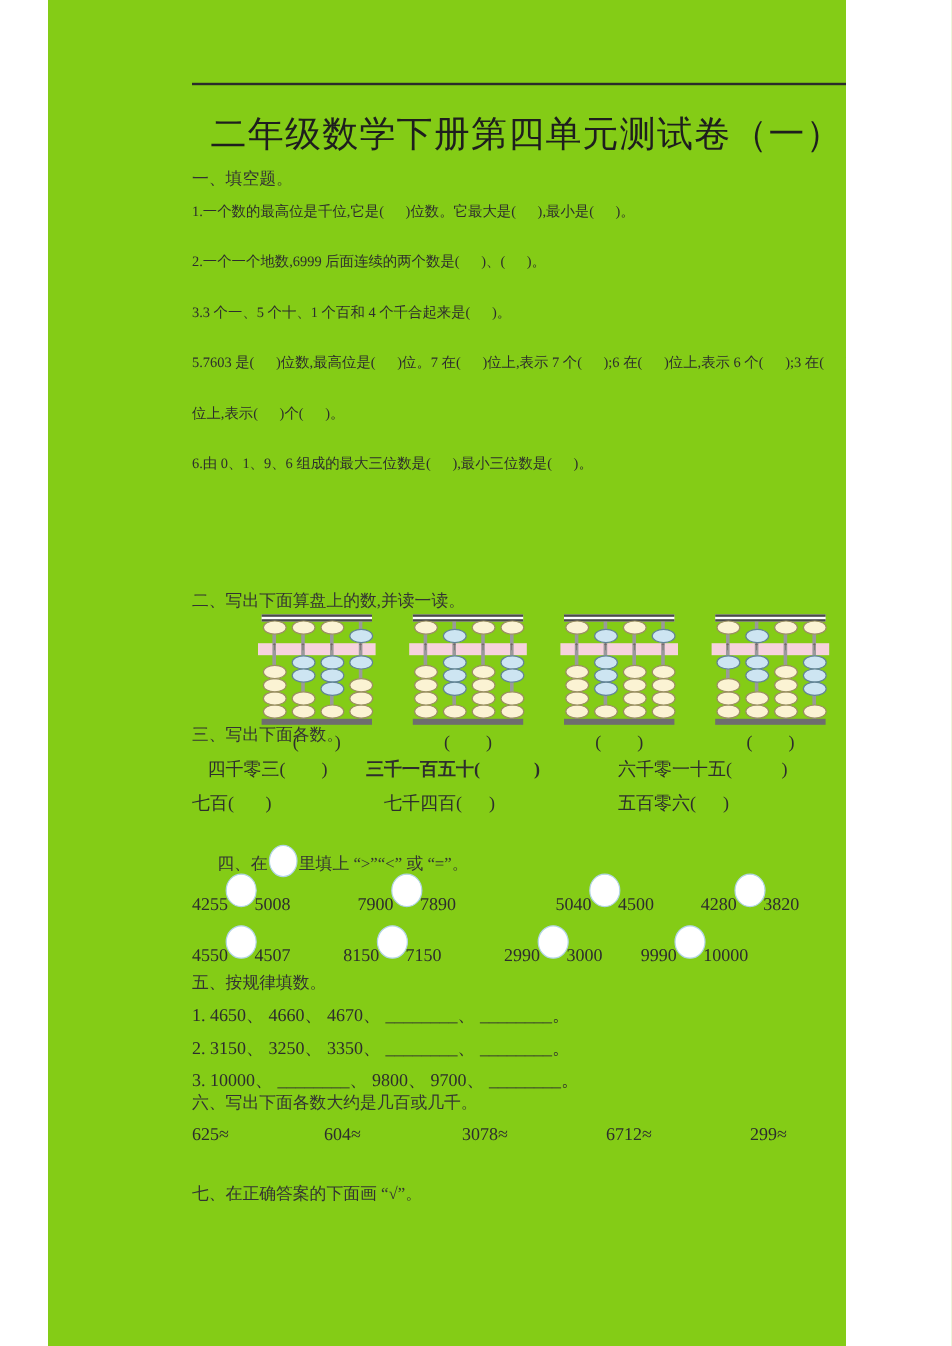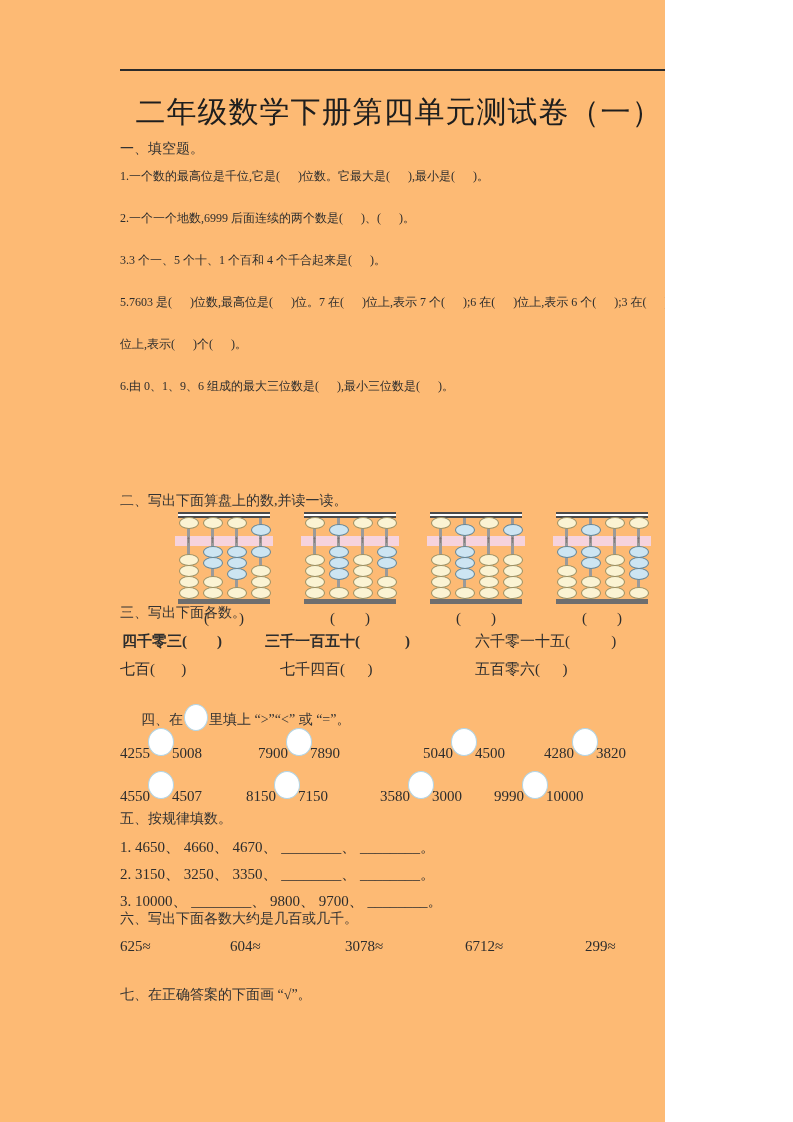--- a/index.html
+++ b/index.html
@@ -1,18 +1,18 @@
 <!DOCTYPE html>
 <html><head>
 <meta charset="utf-8">
 <style>
   html,body{margin:0;padding:0;background:#ffffff;}
   .sheet{
-    position:relative;width:665px;height:1122px;background:#fdba74;
-    font-family:"Liberation Serif","DejaVu Serif",serif;color:#2d2d2d;overflow:hidden;
+    position:relative;width:665px;height:1122px;background:#84cc16;
+    font-family:"Liberation Serif","DejaVu Serif",serif;color:#2d2d2d;overflow:hidden;margin-left:40px;
   }
   .toprule{position:absolute;left:120px;top:69px;width:552px;border-top:2px solid #2b2b2b;}
   .content{position:absolute;left:120px;top:0;width:558px;height:1122px;}
   .title{position:absolute;left:0;top:92px;width:100%;text-align:center;
          font-size:30px;letter-spacing:1px;color:#1e1e1e;white-space:nowrap;}
   .sec-h{position:absolute;left:0;font-size:14px;white-space:pre-wrap;color:#333;}
   #question-list{position:absolute;left:0;top:155px;width:100%;}
   .q{font-size:12px;line-height:42px;white-space:pre-wrap;}
   
   #abacus-row{position:absolute;left:58px;top:512px;display:flex;gap:34px;}
@@ -206,21 +206,21 @@
             <div class="bead b" style="left: 72.5px; top: 56px;"></div>
             <div class="bead y" style="left: 72.5px; top: 75px;"></div>
             <div class="bar-bottom"></div>
           </div>
           <div class="ab-paren">(　　)</div>
         </div>
       </div>
 
     <div class="sec-h" style="top:604px">三、写出下面各数。</div>
     <div class="s3row" style="top:632px">
-        <span class="s3item" style="left: 2px; font-weight: bold;">四千零三(        )</span>
+        <span class="s3item" style="left: 13px;">四千零三(        )</span>
         <span class="s3item" style="left: 145px; font-weight: bold;">三千一百五十(            )</span>
         <span class="s3item" style="left: 355px;">六千零一十五(           )</span>
       </div>
     <div class="s3row" style="top:660px">
         <span class="s3item" style="left: 0px;">七百(       )</span>
         <span class="s3item" style="left: 160px;">七千四百(      )</span>
         <span class="s3item" style="left: 355px;">五百零六(      )</span>
       </div>
 
     <div class="sec-h" style="top:688px">
@@ -228,21 +228,21 @@
     </div>
     <div class="cmprow" style="top:728px">
         <span class="pair" style="left: 0px;"><span>4255</span><span class="pairc"></span><span>5008</span></span>
         <span class="pair" style="left: 138px;"><span>7900</span><span class="pairc"></span><span>7890</span></span>
         <span class="pair" style="left: 303px;"><span>5040</span><span class="pairc"></span><span>4500</span></span>
         <span class="pair" style="left: 424px;"><span>4280</span><span class="pairc"></span><span>3820</span></span>
       </div>
     <div class="cmprow" style="top:771px">
         <span class="pair" style="left: 0px;"><span>4550</span><span class="pairc"></span><span>4507</span></span>
         <span class="pair" style="left: 126px;"><span>8150</span><span class="pairc"></span><span>7150</span></span>
-        <span class="pair" style="left: 260px;"><span>3580</span><span class="pairc"></span><span>3000</span></span>
+        <span class="pair" style="left: 260px;"><span>2990</span><span class="pairc"></span><span>3000</span></span>
         <span class="pair" style="left: 374px;"><span>9990</span><span class="pairc"></span><span>10000</span></span>
       </div>
 
     <div class="sec-h" style="top:810px">五、按规律填数。</div>
     <div id="pattern-list">
         <div class="pattern">1. 4650、 4660、 4670、 ________、 ________。</div>
         <div class="pattern">2. 3150、 3250、 3350、 ________、 ________。</div>
         <div class="pattern">3. 10000、 ________、 9800、 9700、 ________。</div>
       </div>
 

